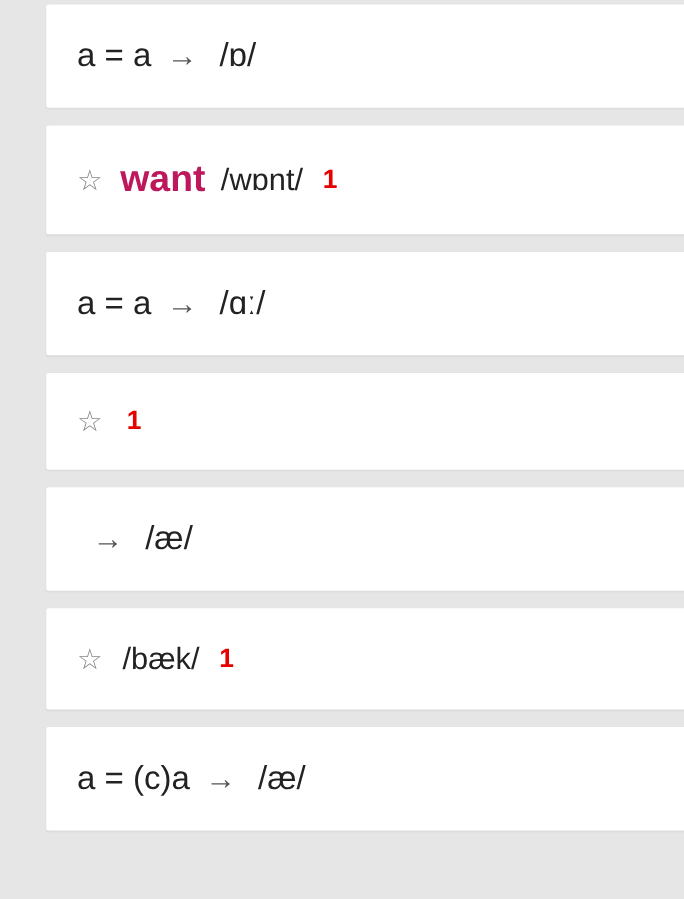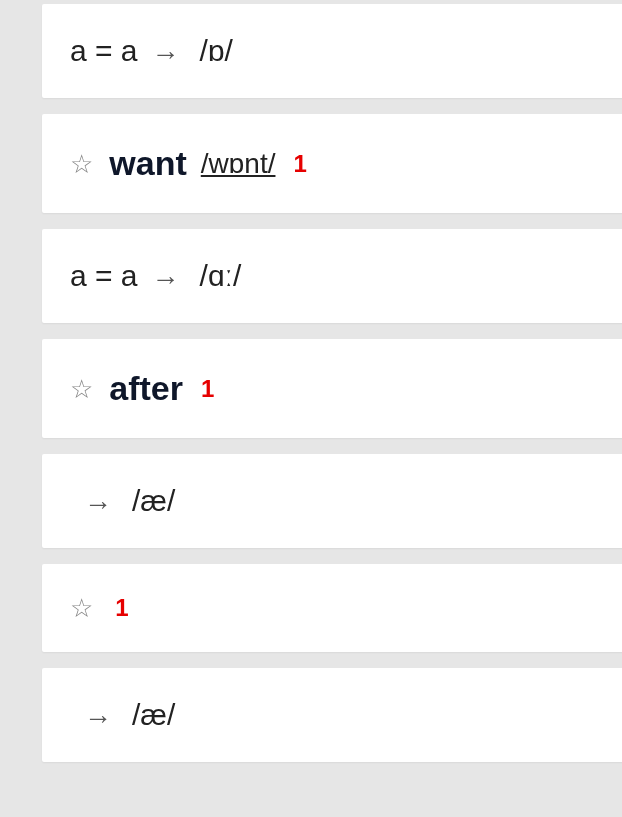--- a/index.html
+++ b/index.html
@@ -49,27 +49,26 @@
     .star {
       color: #888;
       font-size: 26px;
       line-height: 1;
       flex-shrink: 0;
       margin-right: 4px;
     }
     .word {
       font-size: 34px;
       font-weight: 700;
-      color: #0f172a;
+      color: #be185d;
     }
     .transcription {
       font-size: 28px;
       color: #222;
       margin-left: 2px;
-      text-decoration: underline;
     }
     .count {
       font-size: 24px;
       font-weight: 700;
       color: #e60000;
       margin-left: 6px;
     }
   </style>
 </head>
 <body>
@@ -95,37 +94,38 @@
   <div class="rule-text">
     <span class="seg">a = a</span>
     <span class="arrow">→</span>
     <span class="phoneme">/ɑː/</span>
   </div>
 </div>
 
 <div class="card">
   <div class="word-row">
     <span class="star">☆</span>
-    <span class="word">after</span>
     <span class="count">1</span>
   </div>
 </div>
 
 <div class="card">
   <div class="rule-text">
     <span class="arrow">→</span>
     <span class="phoneme">/æ/</span>
   </div>
 </div>
 
 <div class="card">
   <div class="word-row">
     <span class="star">☆</span>
+    <span class="transcription">/bæk/</span>
     <span class="count">1</span>
   </div>
 </div>
 
 <div class="card">
   <div class="rule-text">
+    <span class="seg">a = (c)a</span>
     <span class="arrow">→</span>
     <span class="phoneme">/æ/</span>
   </div>
 </div>
 
 </body></html>

